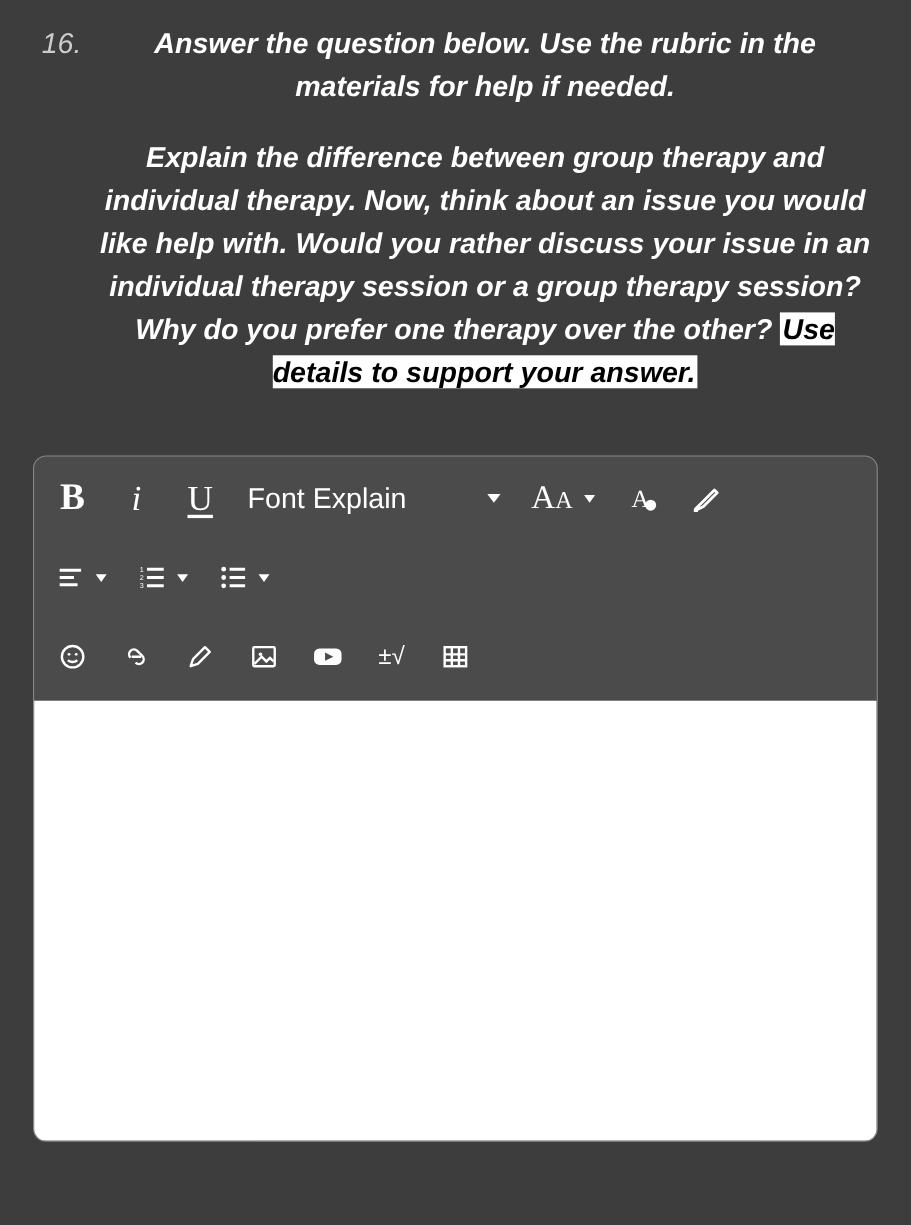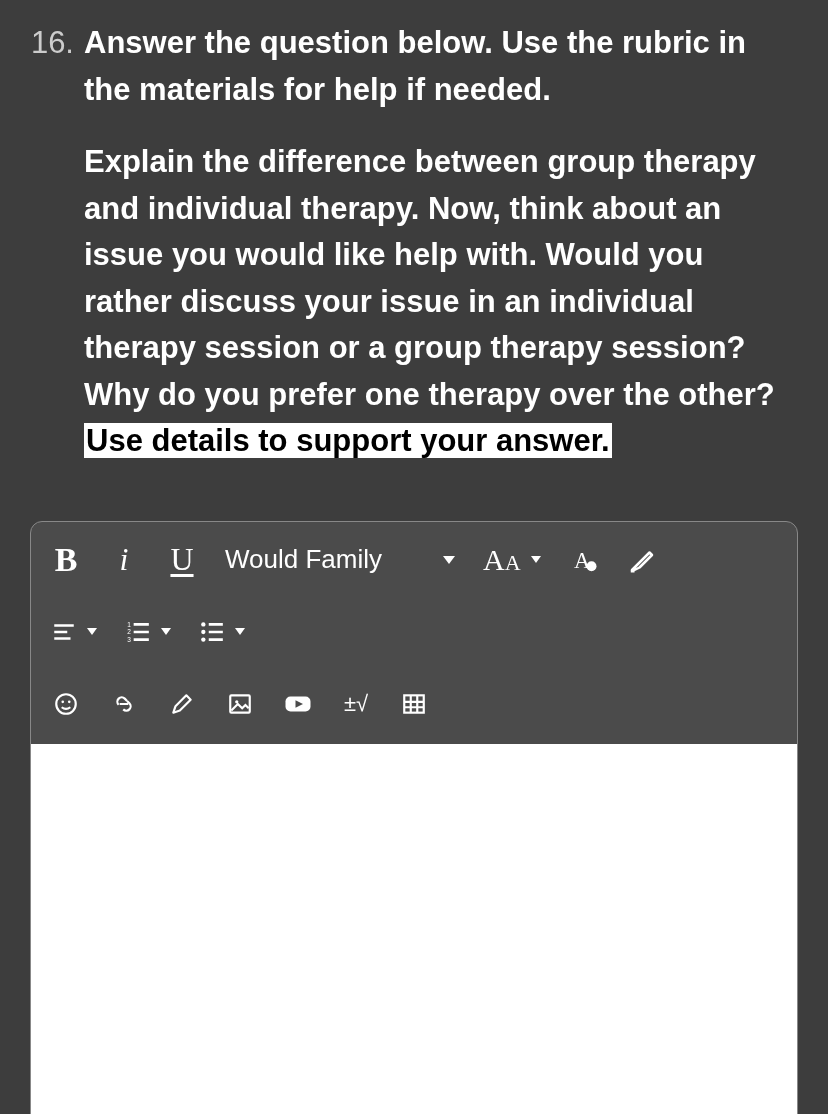--- a/index.html
+++ b/index.html
@@ -6,32 +6,33 @@
   html, body { width: 828px; height: 1114px; }
   body {
     background: #3d3d3d;
     font-family: Arial, Helvetica, sans-serif;
     color: #fff;
     padding: 20px 30px;
   }
   .question-block {
     display: flex;
     gap: 10px;
-    font-size: 31px;
+    font-size: 26px;
     font-weight: 700;
     line-height: 1.5;
     margin-bottom: 30px;
+    font-style: italic;
   }
   .qnum {
     color: #ccc;
     font-weight: 400;
     min-width: 44px;
     text-align: right;
   }
-  .qtext p { margin-bottom: 26px; }
+  .qtext p { margin-bottom: 26px; text-align: center; }
   .highlight { background: #fff; color: #000; padding: 0 2px; }
   .editor {
     border: 1px solid #888;
     border-radius: 12px;
     overflow: hidden;
     background: #4b4b4b;
   }
   .toolbar {
     padding: 18px 20px 10px 20px;
   }
@@ -107,21 +108,21 @@
 
 <div class="editor">
   <div class="toolbar">
 
     <div class="tb-row">
       <span class="tb-btn tb-bold">B</span>
       <span class="tb-btn tb-italic">i</span>
       <span class="tb-btn tb-underline">U</span>
 
       <span class="font-family-select">
-        <span>Would Family</span>
+        <span>Font Explain</span>
         <span class="caret"></span>
       </span>
 
       <span class="tb-btn with-dd">
         <span class="fontsize-label">
           <span class="big">A</span><span class="small">A</span>
         </span>
         <span class="caret-sm"></span>
       </span>
 

